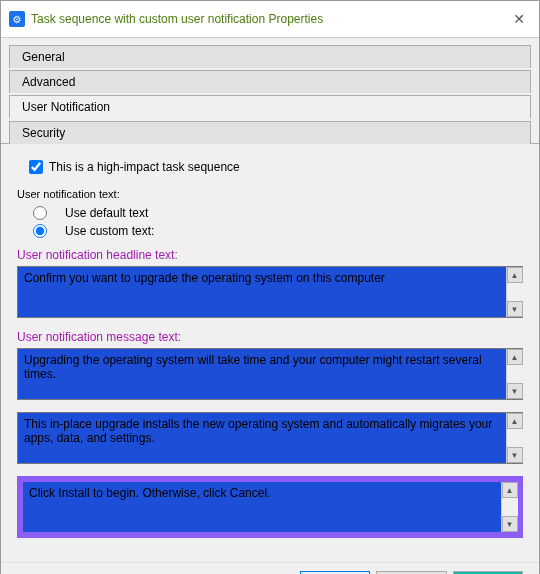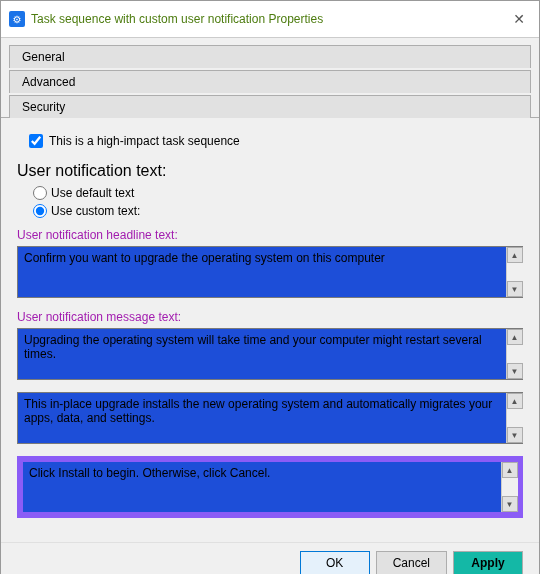--- a/index.html
+++ b/index.html
@@ -97,35 +97,35 @@
     }
     .checkbox-row input[type="checkbox"] {
       width: 14px;
       height: 14px;
       cursor: pointer;
     }
     .checkbox-label {
       font-size: 12px;
     }
     .section-label {
-      font-size: 16px;
+      font-size: 11px;
       margin-bottom: 6px;
       color: #000;
     }
     .radio-group {
       margin-left: 16px;
       margin-bottom: 10px;
       display: flex;
       flex-direction: column;
       gap: 4px;
     }
     .radio-row {
       display: flex;
       align-items: center;
-      gap: 4px;
+      gap: 18px;
     }
     .radio-row input[type="radio"] {
       width: 14px;
       height: 14px;
       cursor: pointer;
     }
     .radio-label {
       font-size: 12px;
     }
     .field-label {
@@ -220,20 +220,21 @@
         <span>⚙</span>
       </div>
       <span class="title-text">Task sequence with custom user notification Properties</span>
     </div>
     <button class="close-btn">✕</button>
   </div>
 
   <div class="tabs">
     <div class="tab">General</div>
     <div class="tab">Advanced</div>
+    <div class="tab active">User Notification</div>
     <div class="tab">Security</div>
   </div>
 
   <div class="content">
 
     <div class="checkbox-row">
       <input type="checkbox" checked="" style="">
       <span class="checkbox-label">This is a high-impact task sequence</span>
     </div>
 

